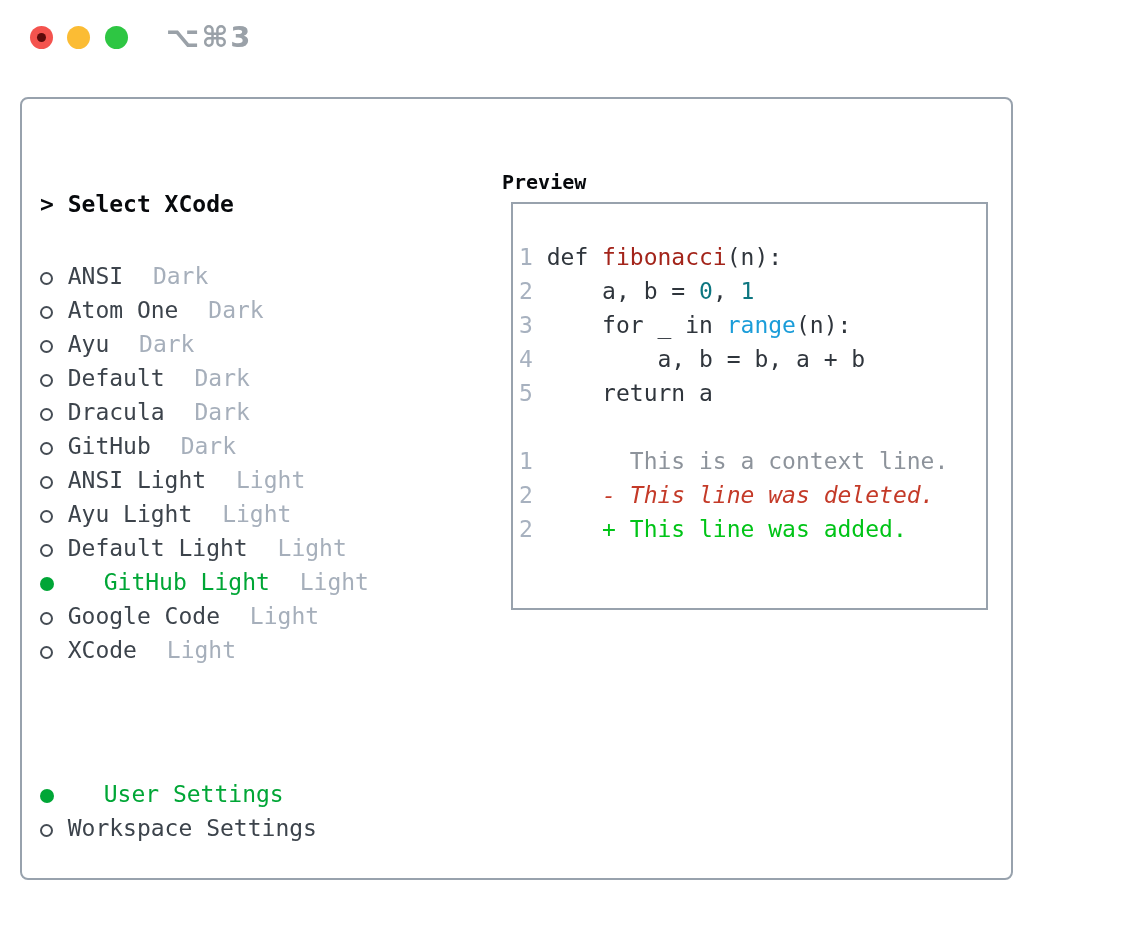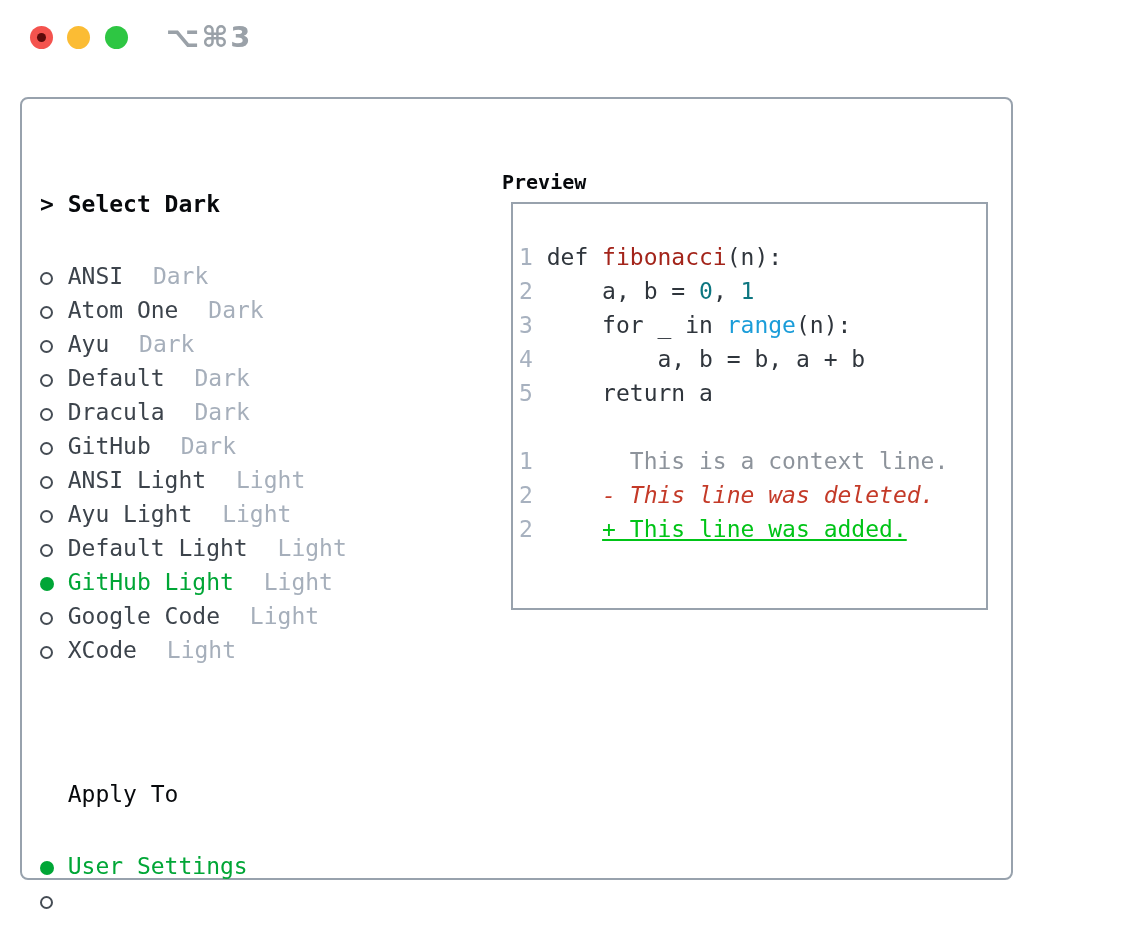--- a/index.html
+++ b/index.html
@@ -34,65 +34,64 @@
   .left-col { position: absolute; left: 18px; top: 50px; white-space: pre; }
   .row { height: 34px; line-height: 34px; font-size: 23px; color: var(--list_name, #3c434b); }
   .hdr-row { font-weight: bold; color: var(--header_black, #07090c); }
   .apply-hdr { color: var(--header_black, #07090c); }
   .bullet { display: inline-block; width: 2ch; }
   .dot {
     display: inline-block; width: 13px; height: 13px; border-radius: 50%;
     border: 2px solid #464d55; position: relative; top: 1px;
   }
   .dot.filled { border: none; width: 14px; height: 14px; background: var(--accent_green, #00a636); }
-  .name.selected { color: var(--accent_green, #00a636); }
+  .name.selected { color: var(--accent_green, #00a636); margin-left: 36px; }
   .variant { color: var(--variant_gray, #a6afbb); margin-left: 16px; }
   .theme-row, .apply-row { cursor: pointer; }
   
   .preview-title {
     position: absolute; left: 480px; top: 66px; height: 34px; line-height: 34px;
     font-size: 20px; font-weight: bold; color: var(--header_black, #07090c);
   }
   .preview-box {
     position: absolute; left: 489px; top: 103px; width: 477px; height: 408px;
     border: 2px solid var(--border_gray, #9aa4ae); background: #fff;
   }
   .code { position: absolute; left: 6px; top: 36px; white-space: pre; }
   .cline { height: 34px; line-height: 34px; font-size: 23px; }
   .tok-plain   { color: var(--code_plain, #2f353c); }
   .tok-func    { color: var(--func_red, #a3241a); }
   .tok-num     { color: var(--number_teal, #0d7680); }
   .tok-builtin { color: var(--builtin_blue, #1b9dd9); }
   .tok-lnum    { color: var(--line_number_gray, #a7b1bf); }
   .tok-context { color: var(--context_gray, #8d939b); margin-top: 10px; }
   .tok-del     { color: var(--deleted_red, #c43a28); font-style: italic; }
-  .tok-add     { color: var(--added_green, #00c417); text-decoration: underline; }
+  .tok-add     { color: var(--added_green, #00c417); }
 </style>
 </head>
 <body>
 
 <div class="window">
 
   <div class="titlebar">
     <button class="tl red">
         <span class="reddot"></span>
       </button>
     <button class="tl yellow"></button>
     <button class="tl green"></button>
     <span class="shortcut">⌥⌘3</span>
   </div>
 
   <div class="panel">
 
     <div class="left-col">
-      <div class="row hdr-row"><span class="bullet">&gt;</span><span>Select Dark</span></div>
+      <div class="row hdr-row"><span class="bullet">&gt;</span><span>Select XCode</span></div>
       <div id="theme-list"><div class="row theme-row"><span class="bullet"><span class="dot"></span></span><span class="name">ANSI</span><span class="variant"> Dark</span></div><div class="row theme-row"><span class="bullet"><span class="dot"></span></span><span class="name">Atom One</span><span class="variant"> Dark</span></div><div class="row theme-row"><span class="bullet"><span class="dot"></span></span><span class="name">Ayu</span><span class="variant"> Dark</span></div><div class="row theme-row"><span class="bullet"><span class="dot"></span></span><span class="name">Default</span><span class="variant"> Dark</span></div><div class="row theme-row"><span class="bullet"><span class="dot"></span></span><span class="name">Dracula</span><span class="variant"> Dark</span></div><div class="row theme-row"><span class="bullet"><span class="dot"></span></span><span class="name">GitHub</span><span class="variant"> Dark</span></div><div class="row theme-row"><span class="bullet"><span class="dot"></span></span><span class="name">ANSI Light</span><span class="variant"> Light</span></div><div class="row theme-row"><span class="bullet"><span class="dot"></span></span><span class="name">Ayu Light</span><span class="variant"> Light</span></div><div class="row theme-row"><span class="bullet"><span class="dot"></span></span><span class="name">Default Light</span><span class="variant"> Light</span></div><div class="row theme-row"><span class="bullet"><span class="dot filled"></span></span><span class="name selected">GitHub Light</span><span class="variant"> Light</span></div><div class="row theme-row"><span class="bullet"><span class="dot"></span></span><span class="name">Google Code</span><span class="variant"> Light</span></div><div class="row theme-row"><span class="bullet"><span class="dot"></span></span><span class="name">XCode</span><span class="variant"> Light</span></div></div>
       <div class="row"></div>
-      <div class="row apply-hdr"><span class="bullet"></span><span>Apply To</span></div>
-      <div id="apply-list"><div class="row apply-row"><span class="bullet"><span class="dot filled"></span></span><span class="name selected">User Settings</span></div><div class="row apply-row"><span class="bullet"><span class="dot"></span></span></div></div>
+      <div id="apply-list"><div class="row apply-row"><span class="bullet"><span class="dot filled"></span></span><span class="name selected">User Settings</span></div><div class="row apply-row"><span class="bullet"><span class="dot"></span></span><span class="name">Workspace Settings</span></div></div>
       
       
       
     </div>
 
     <div class="preview-title">Preview</div>
     <div class="preview-box">
       <div class="code" id="code-block"><div class="cline"><span class="tok-lnum">1 </span><span class="tok-plain">def </span><span class="tok-func">fibonacci</span><span class="tok-plain">(n):</span></div><div class="cline"><span class="tok-lnum">2 </span><span class="tok-plain">    a, b = </span><span class="tok-num">0</span><span class="tok-plain">, </span><span class="tok-num">1</span></div><div class="cline"><span class="tok-lnum">3 </span><span class="tok-plain">    for _ in </span><span class="tok-builtin">range</span><span class="tok-plain">(n):</span></div><div class="cline"><span class="tok-lnum">4 </span><span class="tok-plain">        a, b = b, a + b</span></div><div class="cline"><span class="tok-lnum">5 </span><span class="tok-plain">    return a</span></div><div class="cline"></div><div class="cline"><span class="tok-lnum">1 </span><span class="tok-context">      This is a context line.</span></div><div class="cline"><span class="tok-lnum">2 </span><span class="tok-plain">    </span><span class="tok-del">- This line was deleted.</span></div><div class="cline"><span class="tok-lnum">2 </span><span class="tok-plain">    </span><span class="tok-add">+ This line was added.</span></div></div>
     </div>
 

